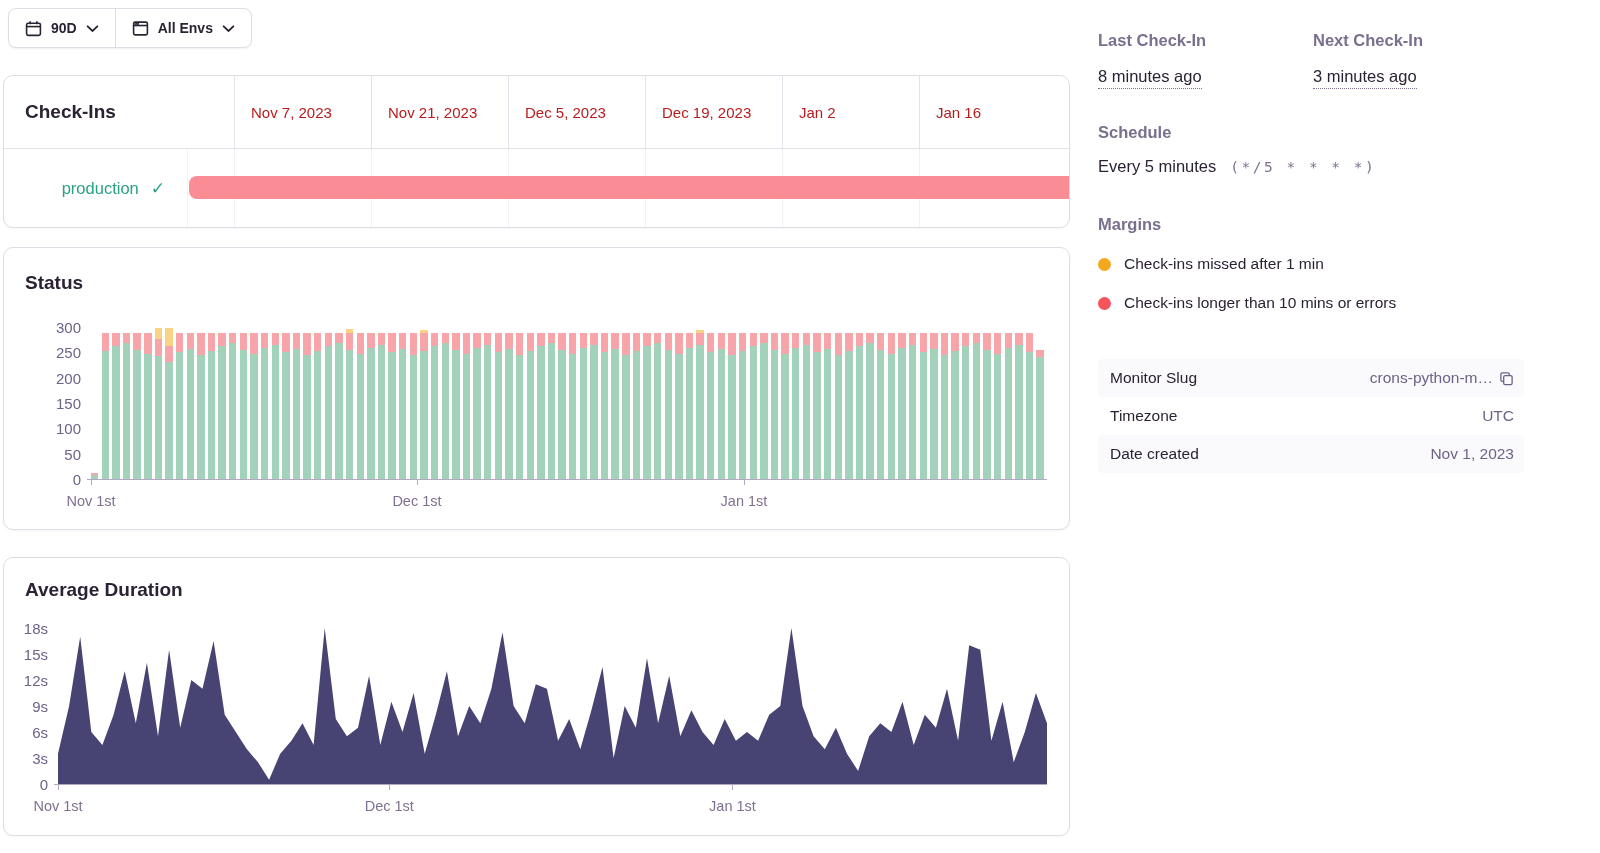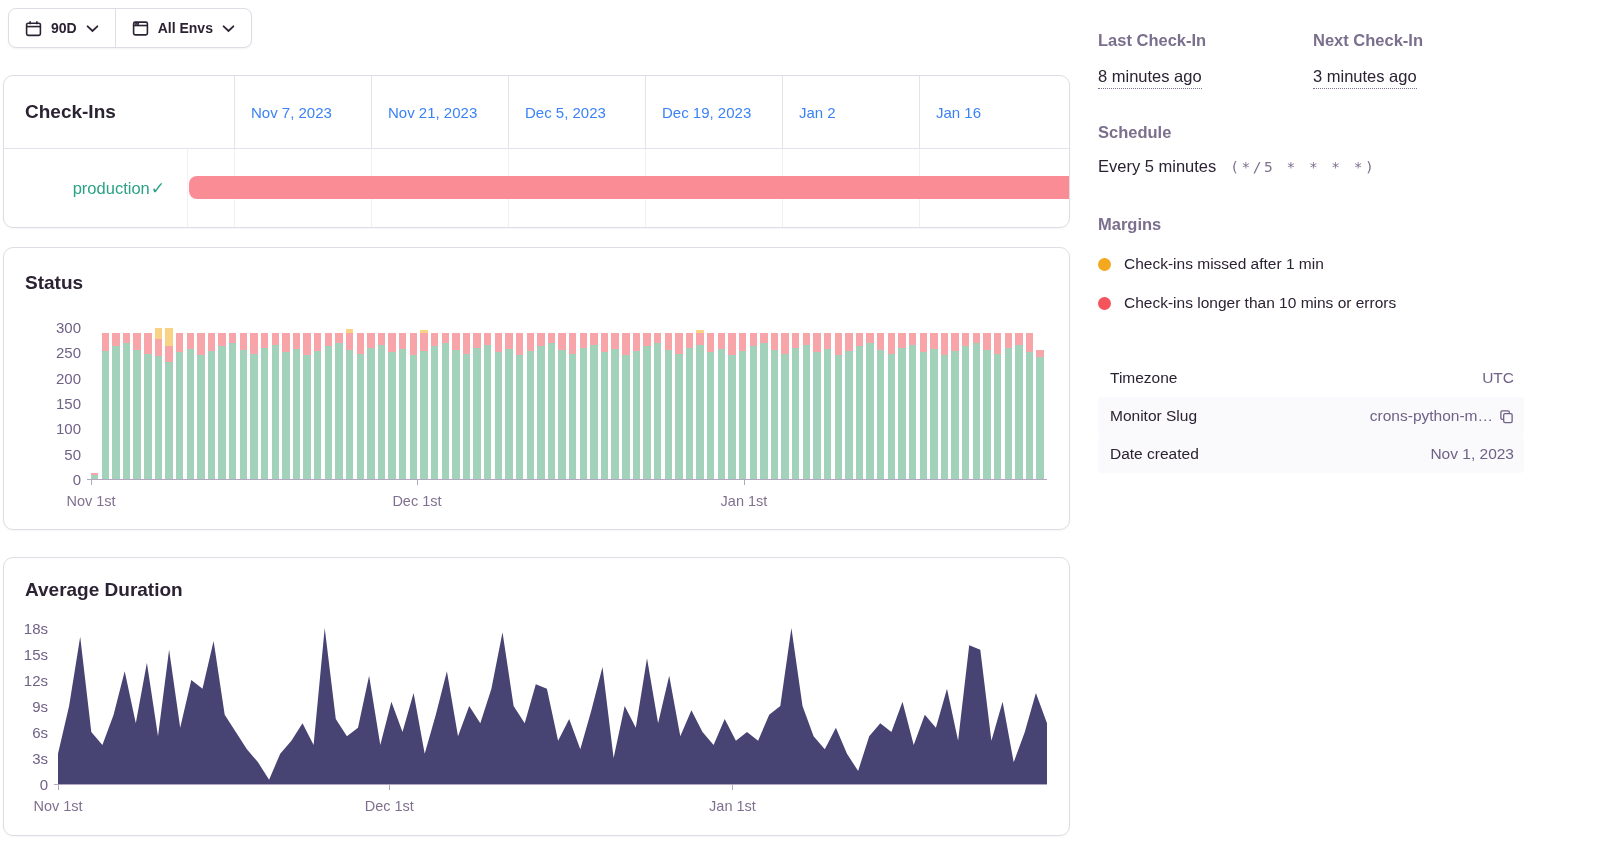--- a/index.html
+++ b/index.html
@@ -22,24 +22,24 @@
 
   
   #checkins-panel { left:3px; top:75px; width:1067px; height:153px; }
   .ci-header { position:absolute; left:0; top:0; right:0; height:73px;
     border-bottom:1px solid #E7E1EC; }
   .ci-title { position:absolute; left:21px; top:25px; }
   .ci-grid { position:absolute; left:183px; top:0; right:0; bottom:0; }
   .ci-vline-head { position:absolute; top:0; width:1px; height:73px; background:#E7E1EC; }
   .ci-vline-row  { position:absolute; top:73px; bottom:0; width:1px; background:#F3EFF6; }
   .ci-label-border { position:absolute; left:183px; top:73px; bottom:0; width:1px; background:#F3EFF6; }
-  .ci-date { position:absolute; top:28px; font-size:15px; color:#3b82f6; white-space:nowrap; }
+  .ci-date { position:absolute; top:28px; font-size:15px; color:#b91c1c; white-space:nowrap; }
   .ci-row-label { position:absolute; left:0; top:73px; bottom:0; width:183px;
     display:flex; align-items:center; justify-content:flex-end; padding-right:22px;
-    font-size:16.5px; color:#2BA185; gap:1px; }
+    font-size:16.5px; color:#2BA185; gap:12px; }
   .ci-check { font-size:17px; color:#2BA185; }
   .ci-bar { position:absolute; left:185px; right:0; top:100px; height:23px;
     border-radius:8px 0 0 8px; }
 
   
   .ylabel { position:absolute; font-size:15px; color:#6F6287; text-align:right; width:60px;
     transform:translateY(-50%); }
   .xlabel { position:absolute; font-size:14.5px; color:#80708F; transform:translateX(-50%); white-space:nowrap; }
   .axisline { position:absolute; height:1px; background:#B3A7C2; }
   .tickmark { position:absolute; width:1px; height:5px; background:#B3A7C2; }
@@ -401,38 +401,38 @@
         </div>
         <div class="legend-item">
           <div class="legend-dot" style="background: rgb(245, 84, 92);"></div>
           <span>Check-ins longer than 10 mins or errors</span>
         </div>
       </div>
   </div>
 
   <div class="cron-details">
     <div class="cron-table" id="cron-table">
-        <div class="cron-row">
-          <span class="cron-key">Timezone</span>
-          <span class="cron-val">
-            <span>UTC</span>
-          </span>
-        </div>
         <div class="cron-row alt">
           <span class="cron-key">Monitor Slug</span>
           <span class="cron-val">
             <span>crons-python-m…</span>
             <button class="copy-btn">
               <svg width="15" height="15" viewBox="0 0 16 16" fill="none" stroke="currentColor" stroke-width="1.4">
                 <rect x="5" y="5" width="9" height="9.5" rx="1.5"></rect>
                 <path d="M11 5V3.5A1.5 1.5 0 0 0 9.5 2H3.5A1.5 1.5 0 0 0 2 3.5v6A1.5 1.5 0 0 0 3.5 11H5"></path>
               </svg>
             </button>
           </span>
         </div>
+        <div class="cron-row">
+          <span class="cron-key">Timezone</span>
+          <span class="cron-val">
+            <span>UTC</span>
+          </span>
+        </div>
         <div class="cron-row alt">
           <span class="cron-key">Date created</span>
           <span class="cron-val">
             <span>Nov 1, 2023</span>
           </span>
         </div>
       </div>
   </div>
 </div>
 

